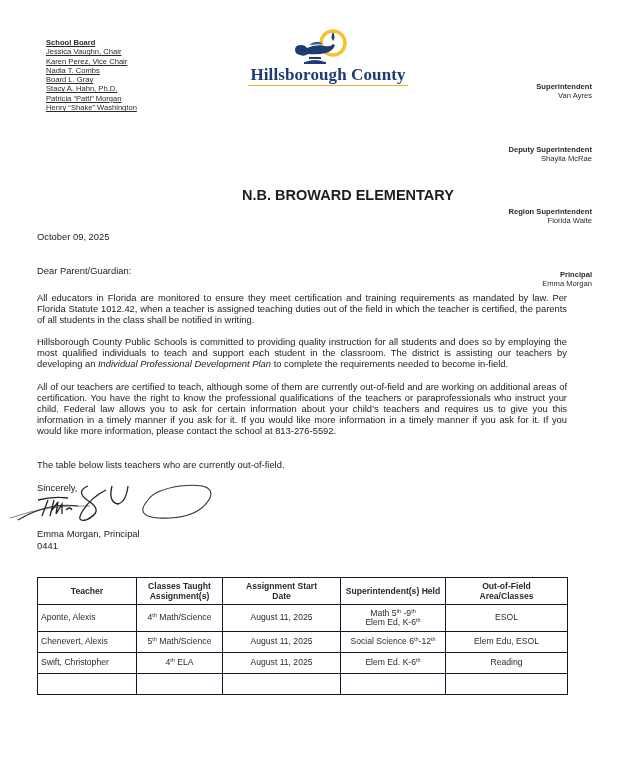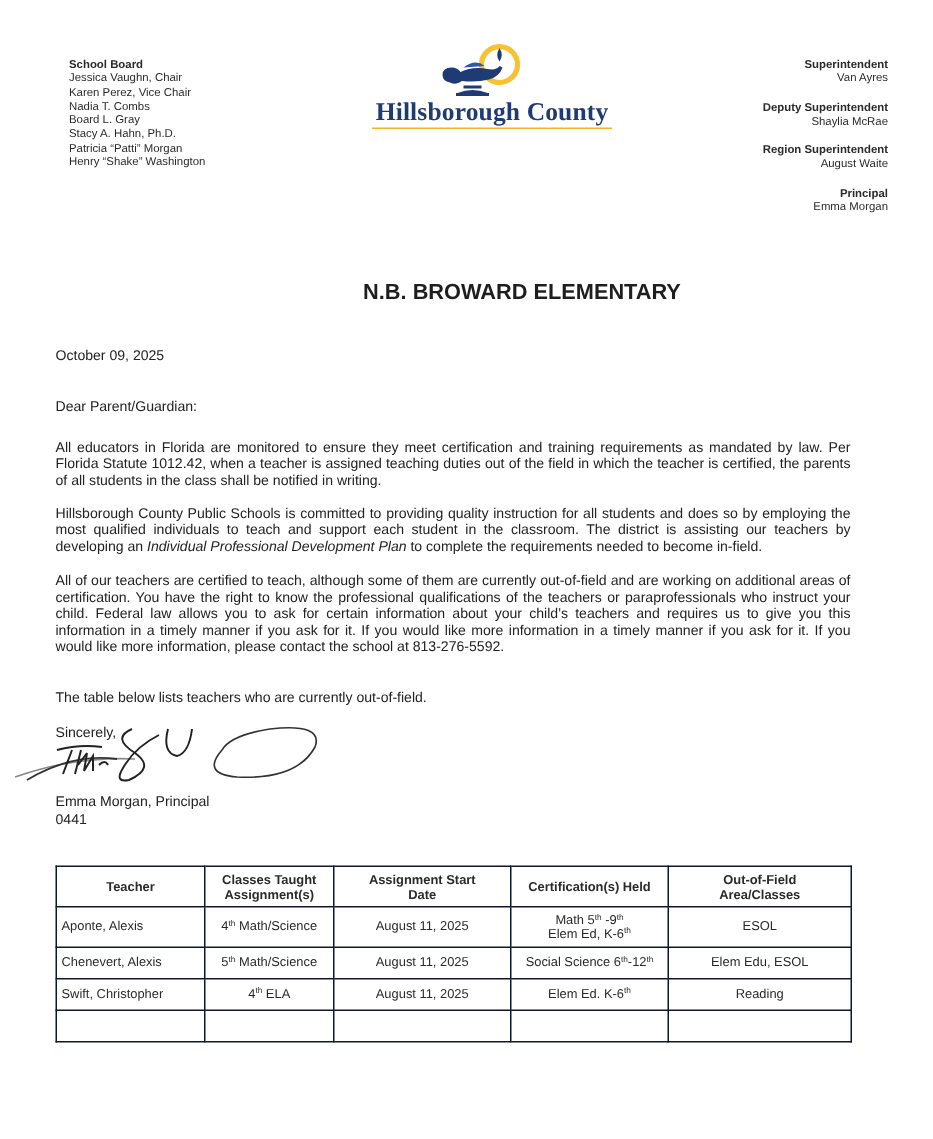--- a/index.html
+++ b/index.html
@@ -1,25 +1,25 @@
 <!DOCTYPE html>
 <html><head>
 <meta charset="utf-8">
 <style>
   html, body { margin:0; padding:0; }
   body {
     width:622px; height:759px; background:#ffffff; position:relative; overflow:hidden;
     font-family:"Liberation Sans", sans-serif; color:#222;
   }
   .abs { position:absolute; }
-  .board { left:46px; top:38px; font-size:7.6px; line-height:9.3px; color:#2a2a2a; }
+  .board { left:46px; top:38px; font-size:7.6px; line-height:9.3px; color:#2a2a2a;text-decoration:underline; }
   .board .title { font-weight:bold; }
   .admin { right:30px; top:38px; font-size:7.6px; line-height:9.3px; text-align:right; color:#2a2a2a; }
   .admin .role { font-weight:bold; }
-  .admin .grp { margin-bottom:10px; }
+  .admin .grp { margin-bottom:10px;margin-top:44px; }
   .logo { left:230px; top:26px; width:180px; text-align:center; }
   .logo svg { display:block; margin:0 auto; }
   .logo .hc { font-family:"Liberation Serif", serif; font-weight:bold; font-size:17px; color:#1f3b73; line-height:18px; letter-spacing:0.1px; border-bottom:1.5px solid #f2b12a; display:inline-block; padding:0 2px 1px;margin-left:16px; }
   .logo .ps { font-family:"Liberation Serif", serif; font-size:11px; letter-spacing:4.2px; color:#1f3b73; line-height:13px; margin-top:1px; }
   .logo .tag { font-family:"Liberation Serif", serif; font-size:9px; color:#5b2d8e; line-height:11px; }
   .school { left:0; width:622px; top:187px; text-align:center; font-size:14.5px; font-weight:bold; color:#1e1e1e;padding-left:37px; }
   .txt { left:37px; width:530px; font-size:9.4px; line-height:11px; color:#222; }
   .just { text-align:justify; }
   .sig { left:8px; top:478px; }
   table.oof { position:absolute; left:37px; top:577px; border-collapse:collapse; font-size:8.6px; color:#2a2a2a; }
@@ -62,21 +62,21 @@
   <div class="grp">
     <div class="role">Superintendent</div>
     <div>Van Ayres</div>
   </div>
   <div class="grp">
     <div class="role">Deputy Superintendent</div>
     <div>Shaylia McRae</div>
   </div>
   <div class="grp">
     <div class="role">Region Superintendent</div>
-    <div>August Waite</div>
+    <div>Florida Waite</div>
   </div>
   <div class="grp">
     <div class="role">Principal</div>
     <div>Emma Morgan</div>
   </div>
 </div>
 
 <div class="abs school">N.B. BROWARD ELEMENTARY</div>
 
 <div class="abs txt" style="top:231px;">October 09, 2025</div>
@@ -105,21 +105,21 @@
       <col style="width:86px">
       <col style="width:118px">
       <col style="width:105px">
       <col style="width:122px">
   </colgroup>
   <tbody>
       <tr>
     <th><span>Teacher</span></th>
     <th><span>Classes Taught</span><br><span>Assignment(s)</span></th>
     <th><span>Assignment Start</span><br><span>Date</span></th>
-    <th><span>Certification(s) Held</span></th>
+    <th><span>Superintendent(s) Held</span></th>
     <th><span>Out-of-Field</span><br><span>Area/Classes</span></th>
   </tr>
   <tr style="height:27px;">
     <td>Aponte, Alexis</td>
     <td class="c"><span>4</span><sup>th</sup><span> Math/Science</span></td>
     <td class="r">August 11, 2025</td>
     <td class="c"><span>Math 5</span><sup>th</sup><span> -9</span><sup>th</sup><br><span>Elem Ed, K-6</span><sup>th</sup></td>
     <td class="c">ESOL</td>
   </tr>
   <tr>

